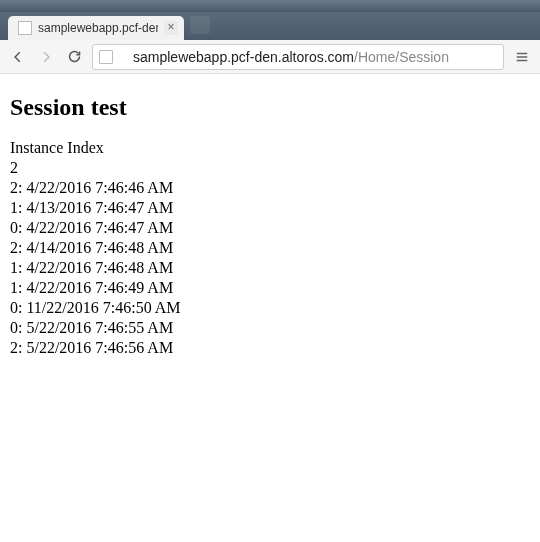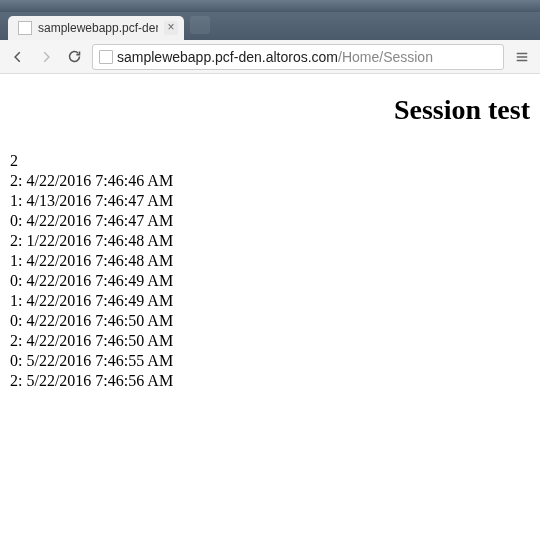--- a/index.html
+++ b/index.html
@@ -86,21 +86,21 @@
   .nav-btn.disabled { color: #bbb; }
   .omnibox {
     flex: 1;
     display: flex;
     align-items: center;
     height: 26px;
     border: 1px solid #ccc;
     background: #fff;
     border-radius: 3px;
     padding: 0 6px;
-    gap: 4px;
+    gap: 20px;
     overflow: hidden;
   }
   .omnibox .page-icon {
     width: 14px; height: 14px;
     border: 1px solid #bbb;
     border-radius: 1px;
     position: relative;
     flex: none;
   }
   .omnibox .url {
@@ -112,24 +112,23 @@
   }
   .omnibox .url .host { color: #222; }
   .omnibox .url .path { color: #888; }
   .content {
     padding: 10px 10px 24px 10px;
     font-size: 16px;
     color: #000;
     line-height: 1.25;
   }
   .content h2 {
-    font-size: 28px;
+    font-size: 24px;
     font-weight: bold;
-    margin: 8px 0 24px 0;
-    text-align: right;
+    margin: 8px 0 16px 0;
   }
   .log-line { white-space: nowrap; }
   .menu-btn {
     width: 20px; height: 20px;
     display: flex; align-items: center; justify-content: center;
     color: #666;
     font-size: 16px;
   }
 </style>
 </head>
@@ -172,28 +171,27 @@
     </div>
     <div class="menu-btn">
       <svg width="14" height="14" viewBox="0 0 24 24" fill="none" stroke="#666" stroke-width="2.5">
           <path d="M3 6h18M3 12h18M3 18h18"></path>
         </svg>
     </div>
   </div>
 
   <div class="content">
     <h2>Session test</h2>
+    <div>Instance Index</div>
     <div>2</div>
     <div id="log-container">
         <div class="log-line">2: 4/22/2016 7:46:46 AM</div>
         <div class="log-line">1: 4/13/2016 7:46:47 AM</div>
         <div class="log-line">0: 4/22/2016 7:46:47 AM</div>
-        <div class="log-line">2: 1/22/2016 7:46:48 AM</div>
+        <div class="log-line">2: 4/14/2016 7:46:48 AM</div>
         <div class="log-line">1: 4/22/2016 7:46:48 AM</div>
-        <div class="log-line">0: 4/22/2016 7:46:49 AM</div>
         <div class="log-line">1: 4/22/2016 7:46:49 AM</div>
-        <div class="log-line">0: 4/22/2016 7:46:50 AM</div>
-        <div class="log-line">2: 4/22/2016 7:46:50 AM</div>
+        <div class="log-line">0: 11/22/2016 7:46:50 AM</div>
         <div class="log-line">0: 5/22/2016 7:46:55 AM</div>
         <div class="log-line">2: 5/22/2016 7:46:56 AM</div>
       </div>
   </div>
 </div>
 
 </body></html>

